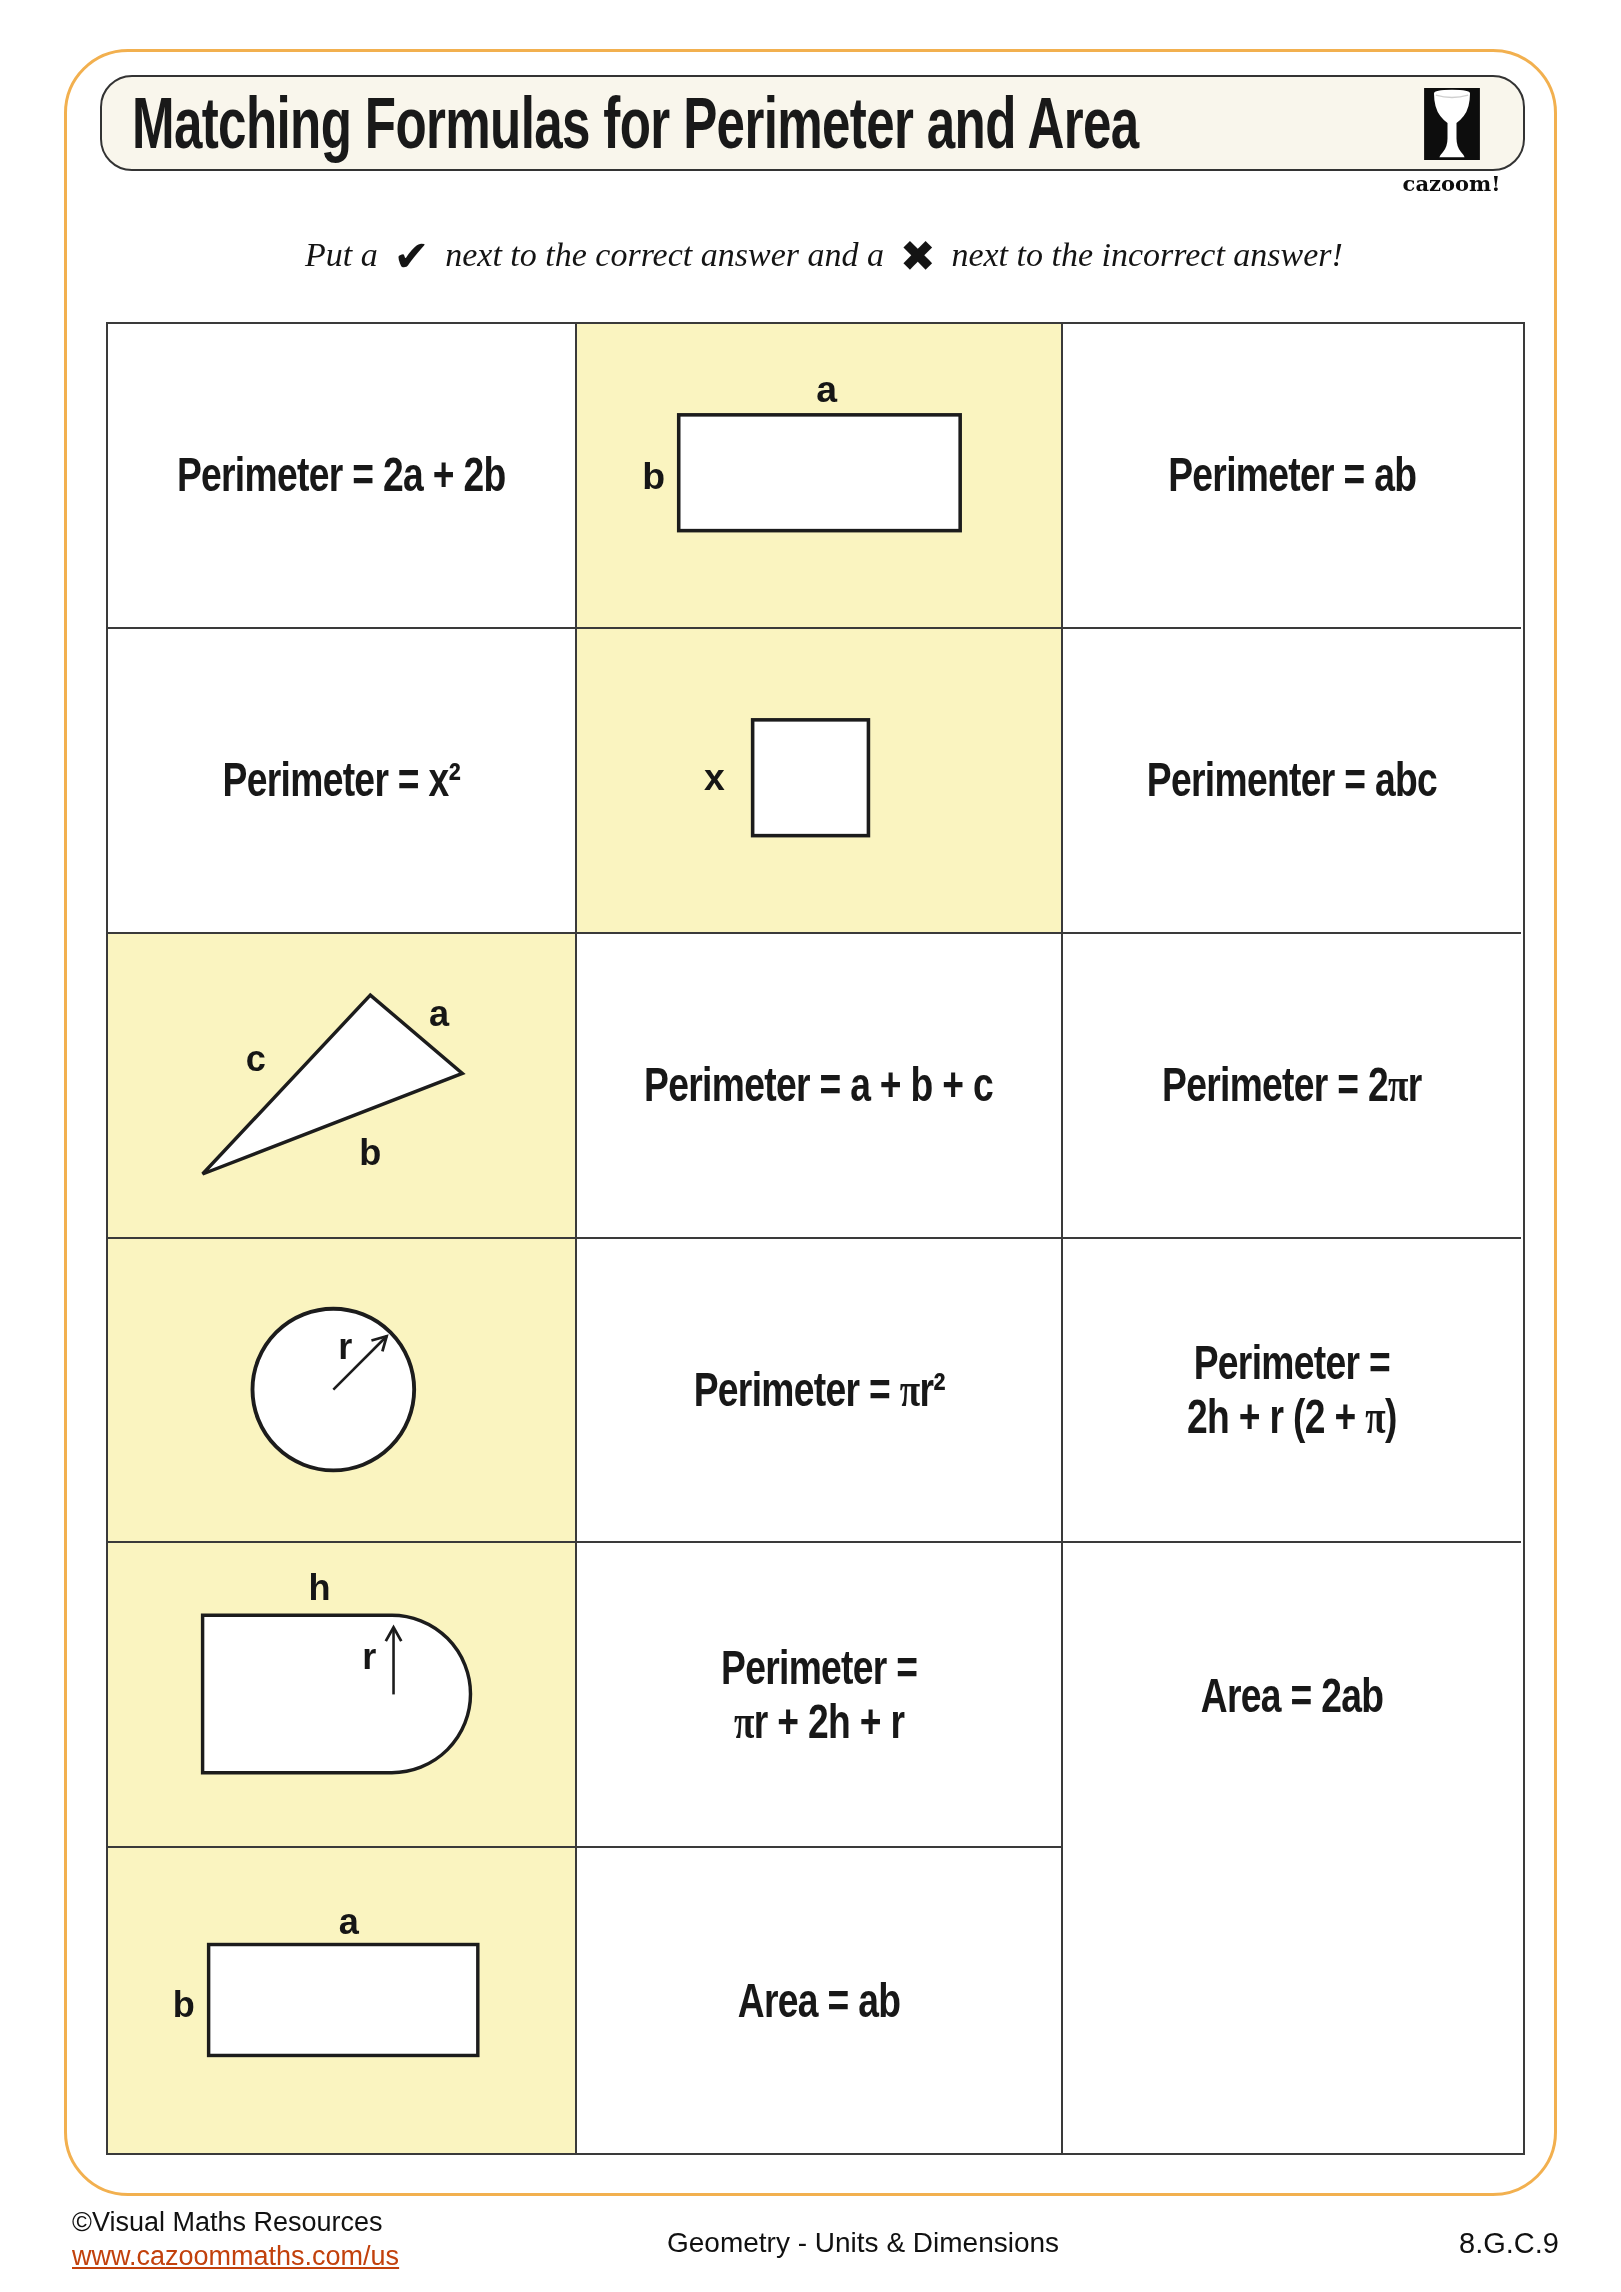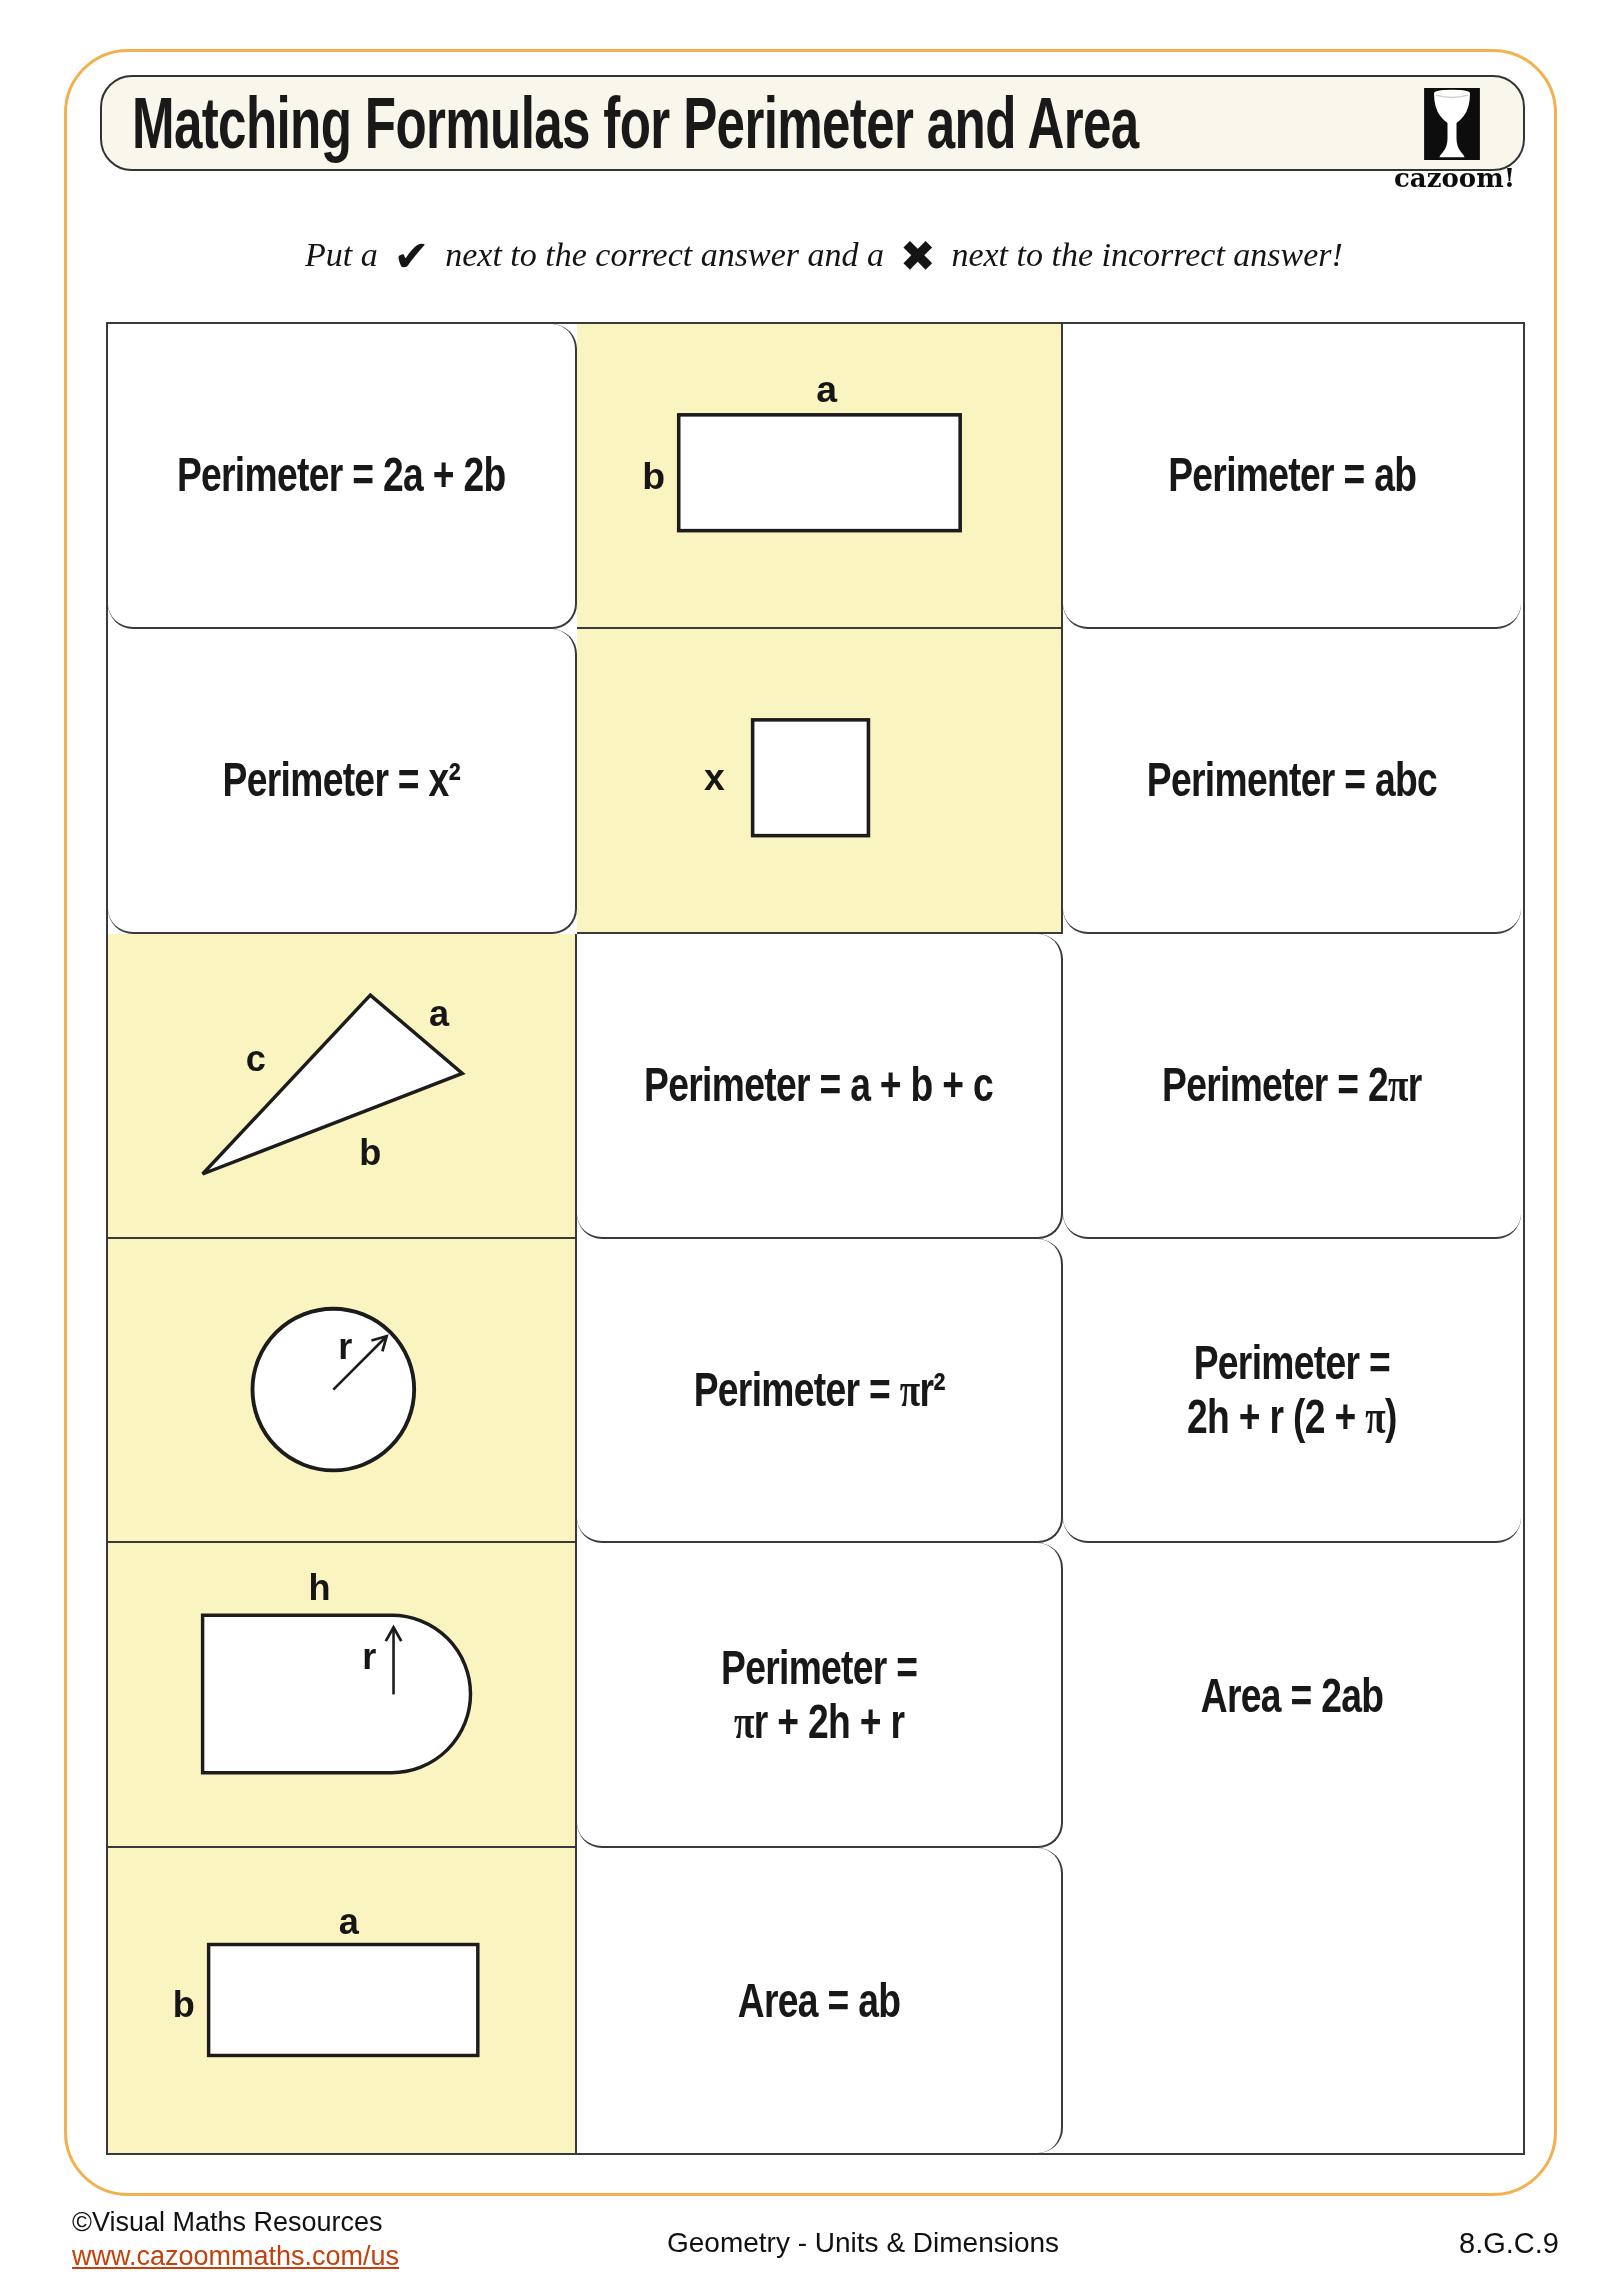--- a/index.html
+++ b/index.html
@@ -9,37 +9,37 @@
     border:3.6px solid #F2B04F;border-radius:64px;box-sizing:border-box;background:#fff;}
 
   .header-box{position:absolute;left:100px;top:75px;width:1425px;height:96px;
     background:#F9F6EC;border:2.7px solid #333;border-radius:32px;box-sizing:border-box;
     display:flex;align-items:center;}
   .title{padding-left:30px;font-size:72px;font-weight:bold;letter-spacing:-0.9px;color:#191919;white-space:nowrap;}
   .title-text{display:inline-block;transform:scaleX(0.71);transform-origin:left center;}
 
   .logo{position:absolute;left:1292px;top:10.7px;width:115px;text-align:center;}
   .logo svg{display:block;margin:0 auto;}
-  .logo-text{font-family:"DejaVu Serif","Liberation Serif",serif;font-weight:bold;font-size:26px;letter-spacing:0px;color:#0d0d0d;margin-top:3px;}
+  .logo-text{font-family:"DejaVu Serif","Liberation Serif",serif;font-weight:bold;font-size:21px;letter-spacing:0px;color:#0d0d0d;margin-top:11px;}
 
   .instruction{position:absolute;left:0;top:231px;width:100%;text-align:center;
     font-family:"Liberation Serif",serif;font-style:italic;font-size:34px;color:#141414;padding-left:13px;}
   .instruction .mark{font-style:normal;font-weight:bold;font-size:43px;vertical-align:-5.4px;padding:0 7.2px;font-family:"DejaVu Sans",sans-serif;}
 
   .grid{position:absolute;left:106px;top:322px;width:1419px;height:1833px;
     box-sizing:border-box;border:2.7px solid #3a3a3a;
     display:grid;grid-template-columns:469px 486px 458px;grid-template-rows:repeat(6,1fr);}
   .cell{border-right:2.7px solid #3a3a3a;border-bottom:2.7px solid #3a3a3a;box-sizing:border-box;
     display:flex;align-items:center;justify-content:center;overflow:hidden;}
   .cell:nth-child(3n){border-right:none;justify-content:center;}
   .cell:nth-last-child(-n+3){border-bottom:none;}
   .shape-cell{background:#FAF4C0;padding:0;}
   .shape-cell svg{display:block;width:100%;height:100%;}
 
-  .formula{font-weight:bold;font-size:49px;line-height:1.1;text-align:center;white-space:pre-line;color:#181818;border-radius:25px;}
+  .formula{font-weight:bold;font-size:49px;line-height:1.1;text-align:center;white-space:pre-line;color:#181818;}
   .fx{display:inline-block;transform:scaleX(0.76);transform-origin:center center;letter-spacing:-0.9px;}
   .pi{font-family:"Liberation Serif",serif;font-weight:bold;}
 
   .lbl{font-family:"Liberation Sans",sans-serif;font-weight:bold;font-size:42px;fill:#161616;}
 
   .footer-left{position:absolute;left:72px;top:2205px;font-size:27px;line-height:34px;color:#111;}
   .footer-link{color:#c2410c;text-decoration:underline;}
   .footer-center{position:absolute;left:667px;top:2227px;font-size:28px;color:#111;}
   .footer-right{position:absolute;right:63px;top:2227px;font-size:29px;color:#111;}
 </style>

